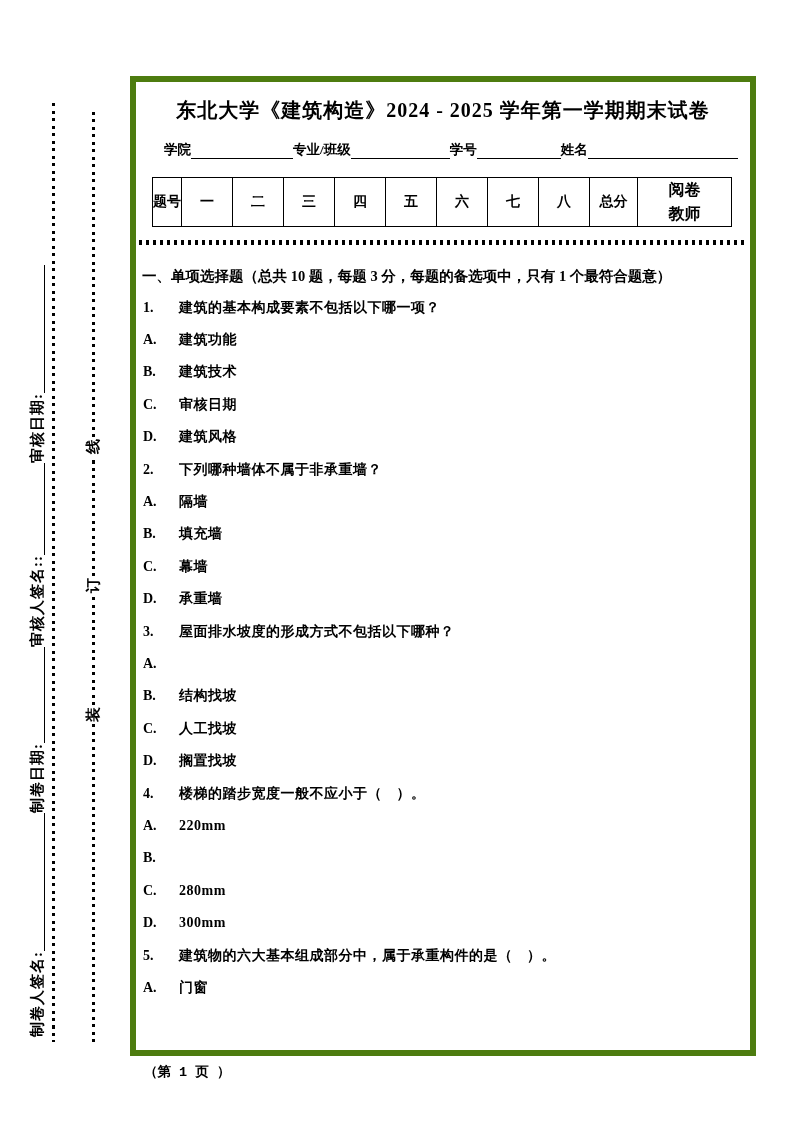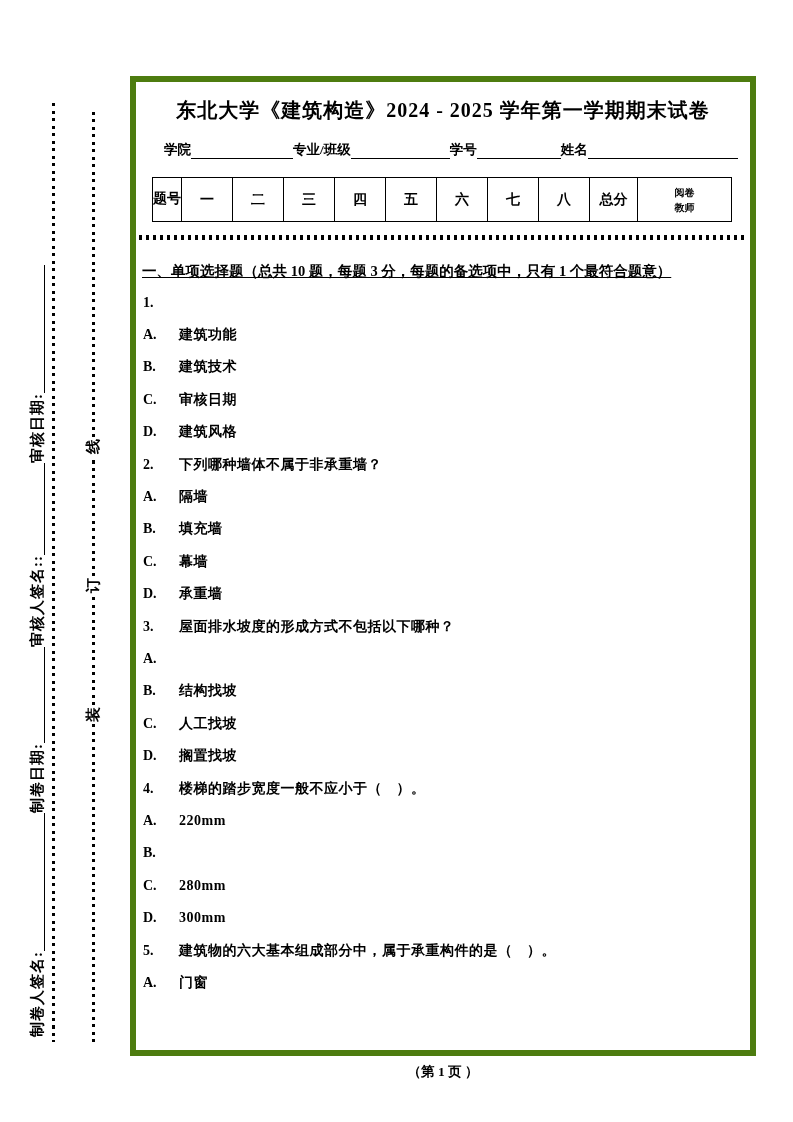--- a/index.html
+++ b/index.html
@@ -29,33 +29,33 @@
   .info-label{flex:0 0 auto;}
   .info-blank{flex:0 0 auto;border-bottom:1.4px solid #000;height:16px;}
   .ib-1{width:102px;}.ib-2{width:99px;}.ib-3{width:84px;}.ib-4{width:150px;}
   
   table.score{border-collapse:collapse;margin:17px 0 13px 16px;width:579px;table-layout:fixed;}
   table.score td{border:1.6px solid #000;text-align:center;vertical-align:middle;
     font-size:14px;font-weight:bold;padding:0;}
   tr.hdr td{height:43px;}
   tr.scr td{height:39px;}
   .corner{font-size:13px;line-height:1.35;}
-  .wrapcell{display:inline-block;width:2.4em;line-height:1.5;font-size:10px;}
+  .wrapcell{display:inline-block;width:2.4em;line-height:1.5;font-size:16px;}
   
   .dot-sep{margin:9px 3px 0 3px;height:4.5px;
     background:repeating-linear-gradient(90deg,#000 0 3.5px,transparent 3.5px 7px);}
-  .section-heading{margin:20px 6px 0 6px;font-size:14.5px;font-weight:bold;line-height:22px;text-decoration:underline;}
+  .section-heading{margin:20px 6px 0 6px;font-size:14.5px;font-weight:bold;line-height:22px;}
   .q-list{margin-top:5px;}
   .q-line{height:32.4px;display:flex;align-items:center;padding-left:7px;
     font-size:14px;font-weight:bold;}
   .q-key{flex:0 0 36px;}
   .q-text{flex:1 1 auto;letter-spacing:0.5px;}
   
-  .page-footer{position:absolute;left:136px;top:1063px;width:614px;text-align:center;
-    font-size:13.5px;font-weight:bold;}
+  .page-footer{position:absolute;left:144px;top:1063px;width:614px;
+    font-size:13.5px;font-weight:bold;font-family:Liberation Mono, monospace;}
 </style>
 </head>
 <body>
 
 <div class="page">
 
   <div class="v-strip labels-strip">
     <span class="m-label">制卷人签名:</span>
     <span class="m-blank blank-a"></span>
     <span class="m-label">制卷日期:</span>
@@ -125,20 +125,21 @@
       </table>
 
     <div class="dot-sep"></div>
 
     <div class="section-heading">一、单项选择题（总共 10 题，每题 3 分，每题的备选项中，只有 1 个最符合题意）</div>
 
     <div class="q-list">
 
       <div class="q-line">
         <span class="q-key">1.</span>
+        <span class="q-text">建筑的基本构成要素不包括以下哪一项？</span>
       </div>
       <div class="q-line">
         <span class="q-key">A.</span>
         <span class="q-text">建筑功能</span>
       </div>
       <div class="q-line">
         <span class="q-key">B.</span>
         <span class="q-text">建筑技术</span>
       </div>
       <div class="q-line">

